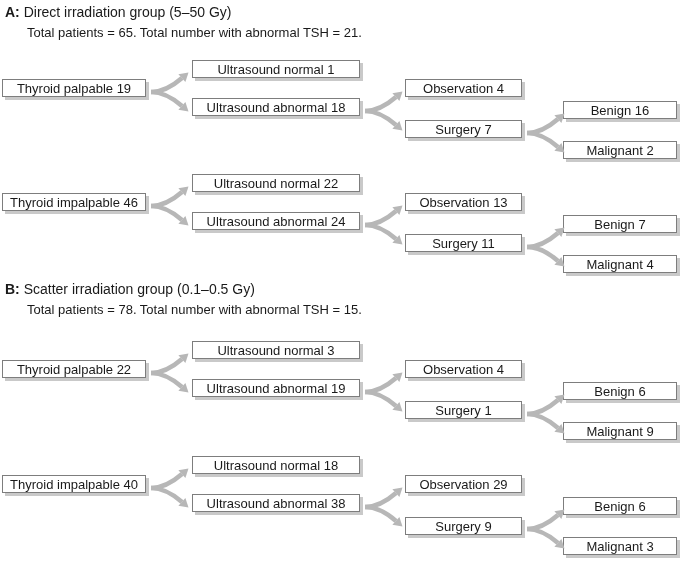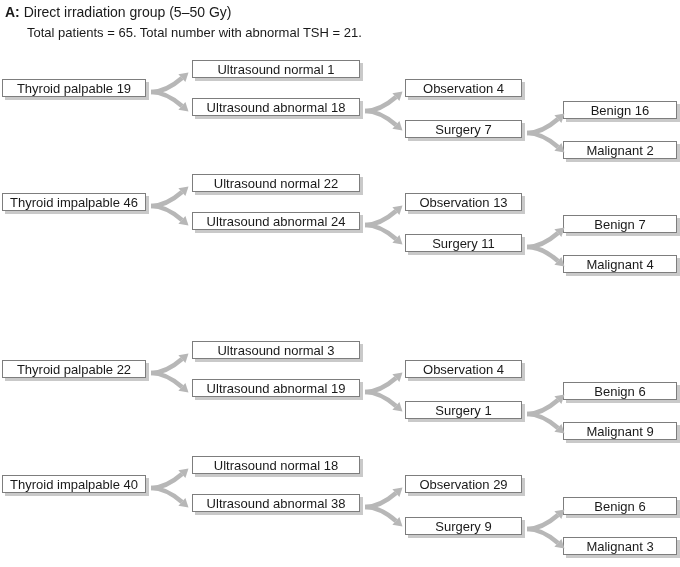--- a/index.html
+++ b/index.html
@@ -94,20 +94,22 @@
   <svg class="fork" style="left:148px;top:180px" width="46" height="52" viewBox="0 0 46 52">
       <use href="#fork-shape"></use>
     </svg>
   <svg class="fork" style="left:362px;top:199px" width="46" height="52" viewBox="0 0 46 52">
       <use href="#fork-shape"></use>
     </svg>
   <svg class="fork" style="left:524px;top:221px" width="46" height="52" viewBox="0 0 46 52">
       <use href="#fork-shape"></use>
     </svg>
 
+  <div class="heading" style="left:5px;top:281px"><span class="hp">B:</span> <span>Scatter irradiation group (0.1–0.5 Gy)</span></div>
+  <div class="subtitle" style="left:27px;top:302px">Total patients = 78. Total number with abnormal TSH = 15.</div>
 
   <div class="node" style="left:2px;top:360px;width:144px"><span>Thyroid palpable</span>&nbsp;<span>22</span></div>
   <div class="node" style="left:192px;top:341px;width:168px"><span>Ultrasound normal</span>&nbsp;<span>3</span></div>
   <div class="node" style="left:192px;top:379px;width:168px"><span>Ultrasound abnormal</span>&nbsp;<span>19</span></div>
   <div class="node" style="left:405px;top:360px;width:117px"><span>Observation</span>&nbsp;<span>4</span></div>
   <div class="node" style="left:405px;top:401px;width:117px"><span>Surgery</span>&nbsp;<span>1</span></div>
   <div class="node" style="left:563px;top:382px;width:114px"><span>Benign</span>&nbsp;<span>6</span></div>
   <div class="node" style="left:563px;top:422px;width:114px"><span>Malignant</span>&nbsp;<span>9</span></div>
   <svg class="fork" style="left:148px;top:347px" width="46" height="52" viewBox="0 0 46 52">
       <use href="#fork-shape"></use>

